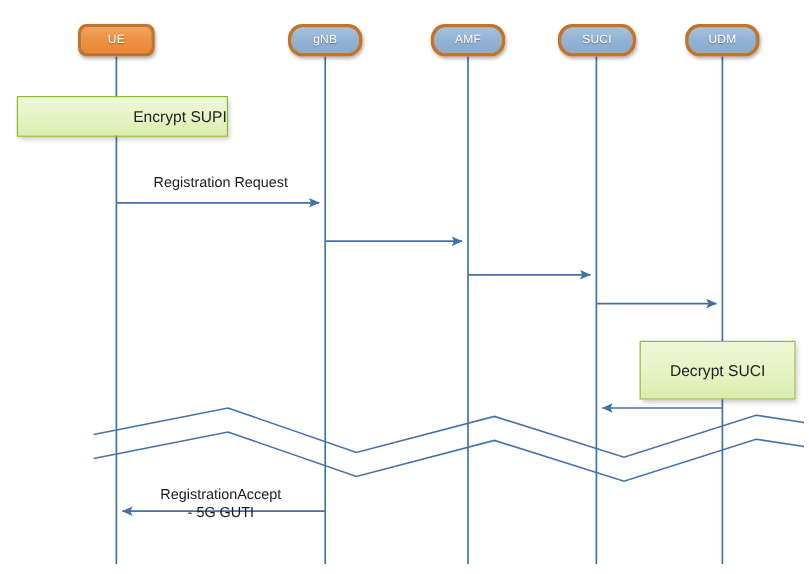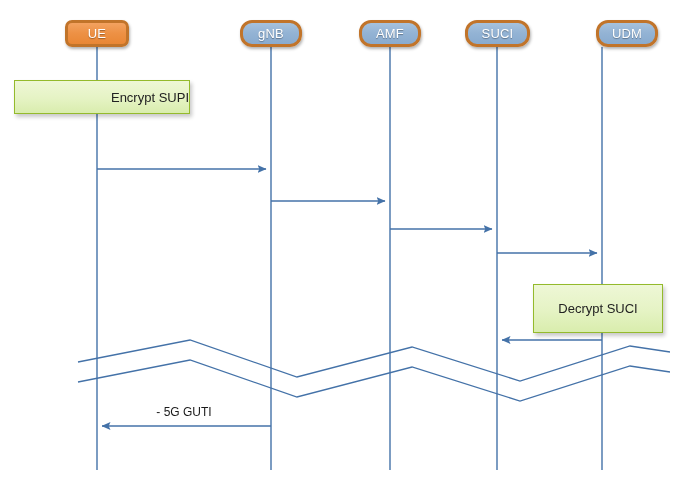--- a/index.html
+++ b/index.html
@@ -32,21 +32,21 @@
   .actor-box {
     position: absolute;
     box-sizing: border-box;
     height: 27px;
     border: 3px solid #c1742a;
     border-radius: 7px;
     display: flex;
     align-items: center;
     justify-content: center;
     color: #ffffff;
-    font-size: 13px;
+    font-size: 10px;
     letter-spacing: 0.2px;
     text-shadow: 0 1px 1px rgba(0,0,0,0.35);
     box-shadow: 1px 2px 3px rgba(0,0,0,0.30);
   }
   .actor-box.fill-orange {
     background: linear-gradient(180deg, #f3a260 0%, #ed9145 48%, #e98735 100%);
   }
   .actor-box.fill-blue {
     background: linear-gradient(180deg, #a6c2dd 0%, #93b3d4 48%, #89abcf 100%);
     border-radius: 12px;
@@ -120,35 +120,37 @@
       </div>
       <div class="actor-box fill-blue" style="left: 240px; top: 20px; width: 62px;">
         <span>gNB</span>
       </div>
       <div class="actor-box fill-blue" style="left: 359px; top: 20px; width: 62px;">
         <span>AMF</span>
       </div>
       <div class="actor-box fill-blue" style="left: 465px; top: 20px; width: 65px;">
         <span>SUCI</span>
       </div>
-      <div class="actor-box fill-blue" style="left: 571px; top: 20px; width: 62px; margin-left: 25px;">
+      <div class="actor-box fill-blue" style="left: 571px; top: 20px; width: 62px;">
         <span>UDM</span>
       </div>
     </div>
 
   <div id="notes-layer">
       <div class="note-box" style="left: 14px; top: 80px; width: 176px; height: 34px; justify-content: flex-end;">
         <span>Encrypt SUPI</span>
       </div>
       <div class="note-box" style="left: 533px; top: 284px; width: 130px; height: 49px;">
         <span>Decrypt SUCI</span>
       </div>
     </div>
 
   <div id="labels-layer">
       <div class="msg-label" style="left: 92px; top: 145px; width: 184px;">
+        <span class="line1">Registration Request</span>
       </div>
       <div class="msg-label" style="left: 92px; top: 405px; width: 184px;">
+        <span class="line1">RegistrationAccept</span>
         <span class="line2">- 5G GUTI</span>
       </div>
     </div>
 
 </div>
 
 </body></html>

